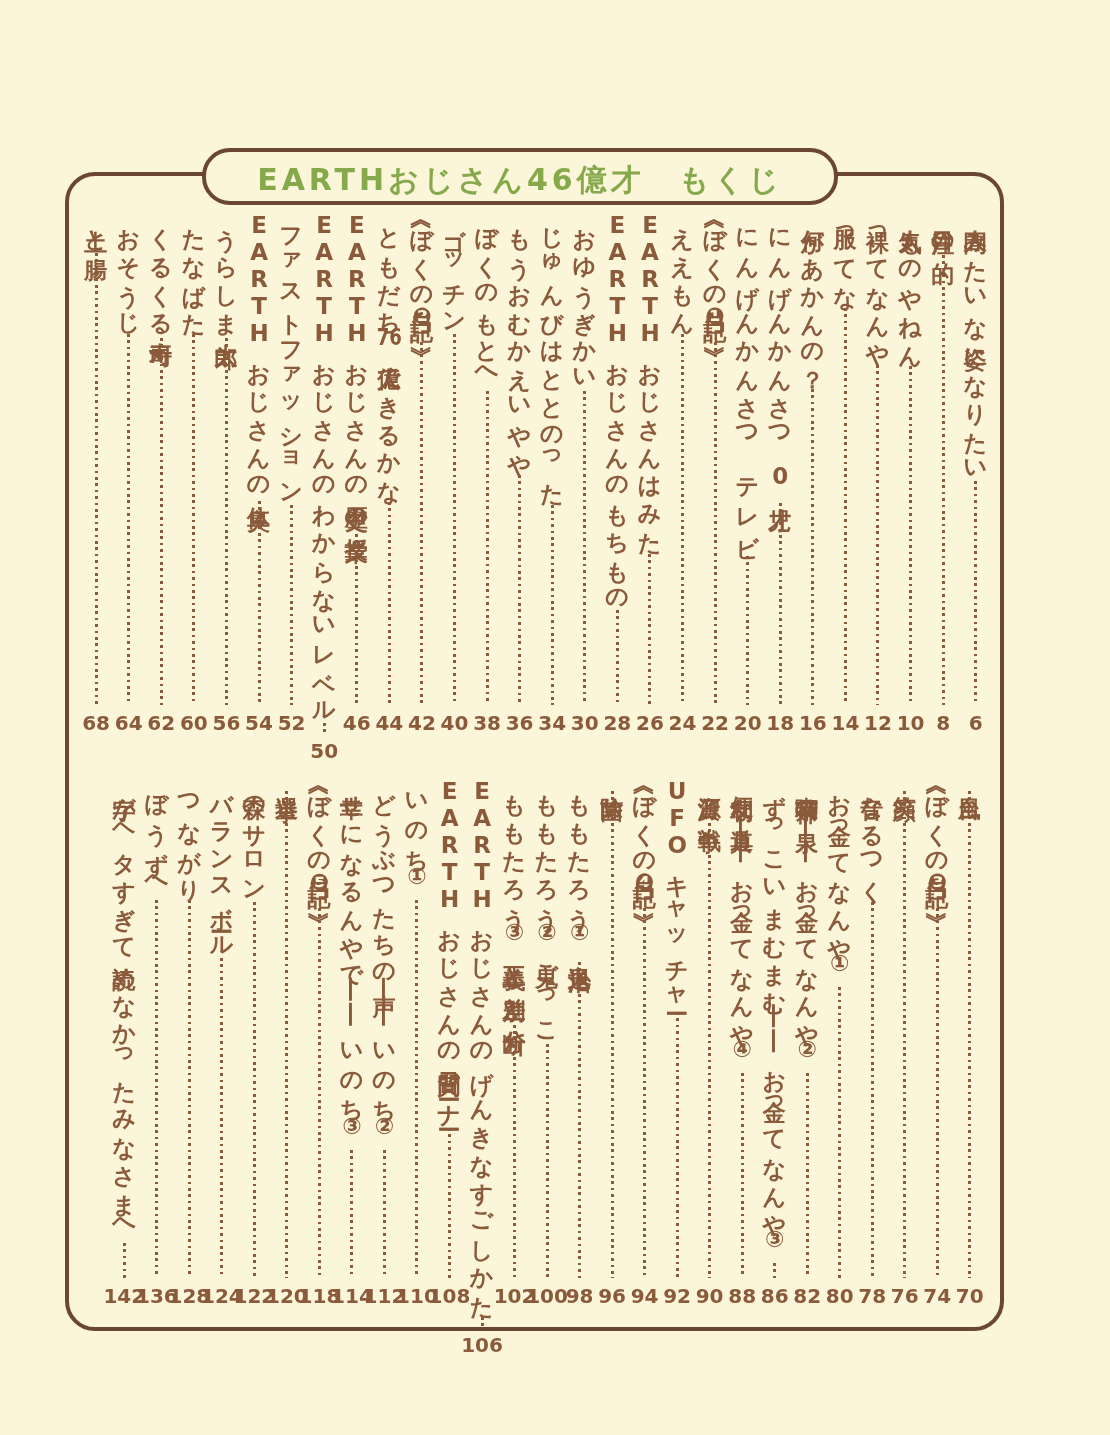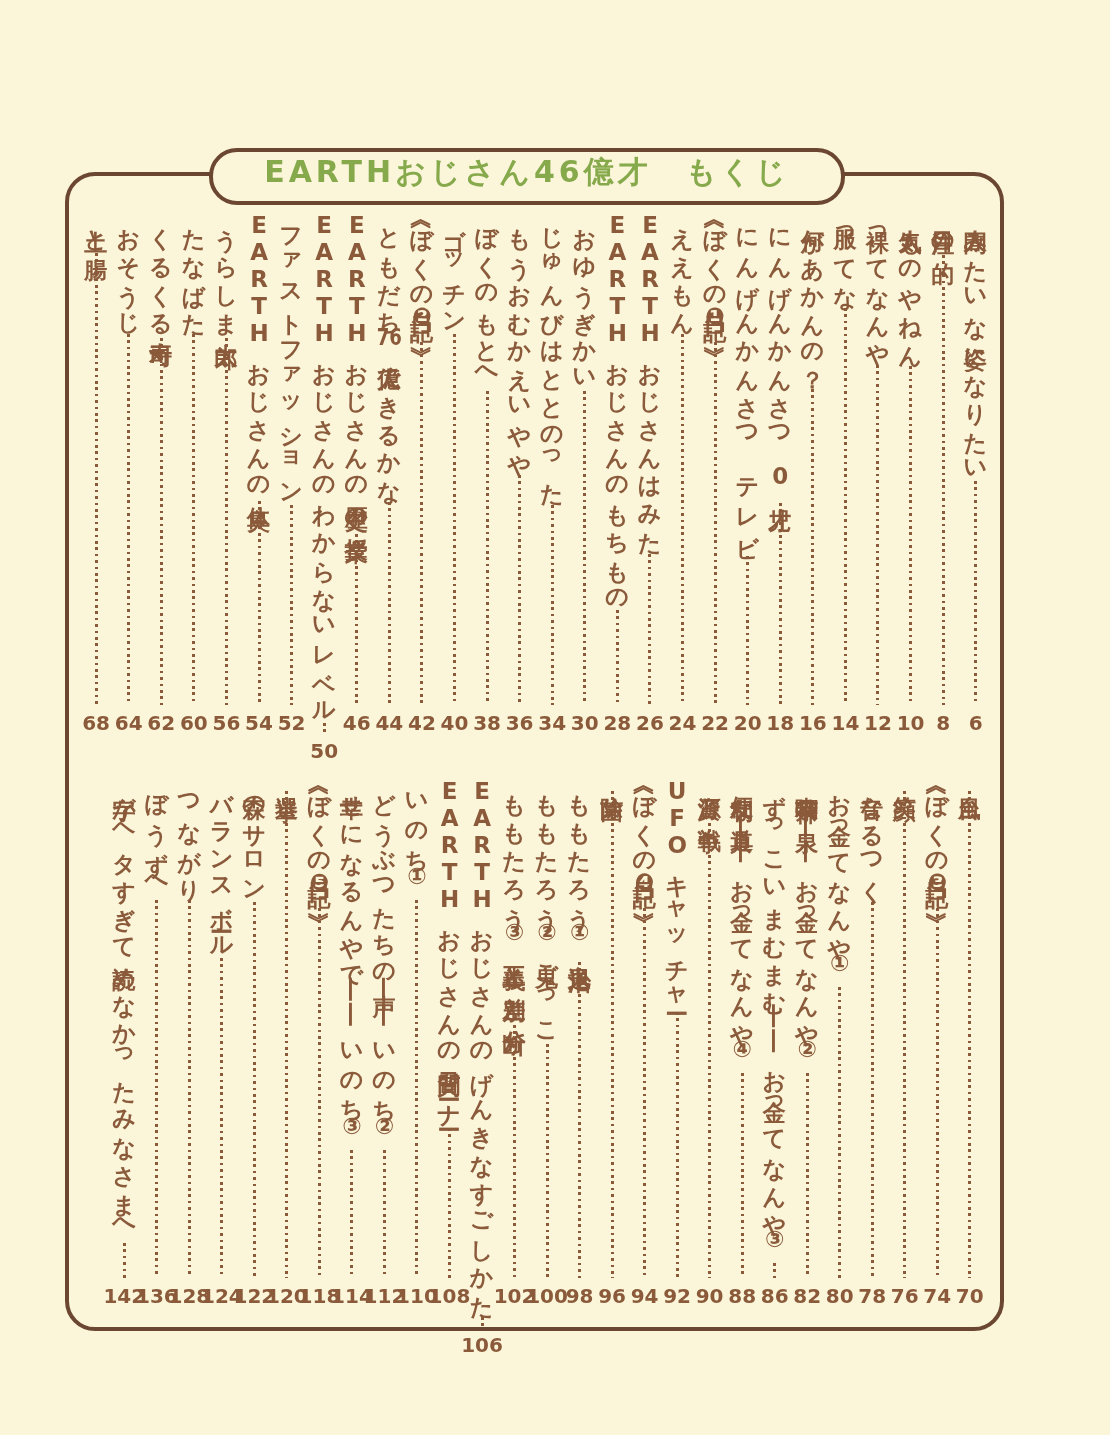--- a/index.html
+++ b/index.html
@@ -24,26 +24,26 @@
     position:absolute;
     left:65px;top:172px;width:931px;height:1151px;
     border:4px solid var(--brown-dark);
     border-radius:30px;
     background:transparent;
   }
 
   
   .title-pill{
     position:absolute;
-    left:209px;top:148px;width:628px;height:49px;
+    left:202px;top:148px;width:628px;height:49px;
     background:var(--bg);
     border:4px solid var(--brown-dark);
     border-radius:28px;
     z-index:3;
-    display:flex;align-items:flex-start;justify-content:center;
+    display:flex;align-items:flex-end;justify-content:center;
   }
   .title-pill span{
     color:var(--green);
     font-size:30px;
     font-weight:bold;
     letter-spacing:4px;
     white-space:nowrap;
   }
 
   

